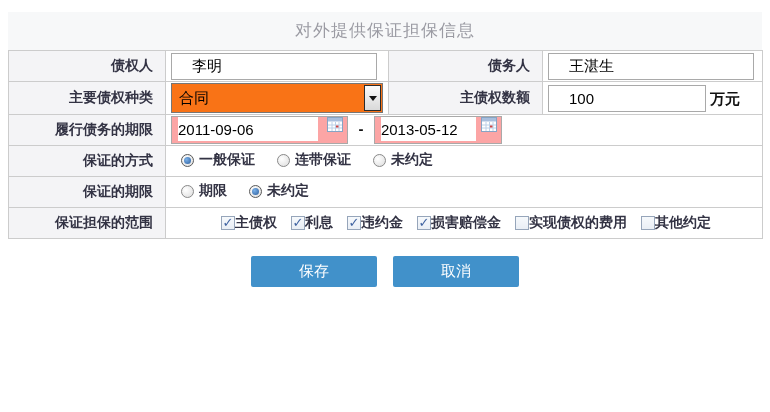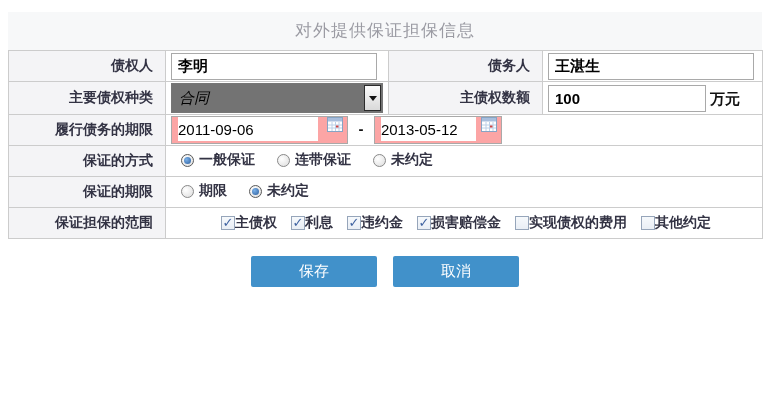--- a/index.html
+++ b/index.html
@@ -44,31 +44,31 @@
     width:754px; margin:0 8px; border-collapse:collapse; table-layout:fixed;
   }
   .form-table td { border:1px solid #ccc; height:31px; vertical-align:middle; }
   td.lbl {
     background:#f4f4f6; text-align:right; padding-right:12px;
     font-size:14px; font-weight:bold; color:#333344;
   }
   td.fld { background:#fff; padding-left:5px; }
 
   input.txt {
-    height:27px; border:1px solid #a9a9a9; padding:2px 6px; font-size:15px;
-    color:#000; font-family:inherit; width:206px; outline:none;font-weight:bold;
+    height:27px; border:1px solid #a9a9a9; padding:2px 20px; font-size:15px;
+    color:#000; font-family:inherit; width:206px; outline:none;
   }
   input.amount { width:158px; }
   .unit { font-size:15px; font-weight:bold; color:#111; margin-left:4px; }
 
   
   .select {
-    width:212px; height:30px; border:1px solid #767676; background:#737373;
+    width:212px; height:30px; border:1px solid #767676; background:#f97316;
     display:inline-flex; align-items:center; justify-content:space-between;
-    padding-left:7px; cursor:pointer;font-style:italic;
+    padding-left:7px; cursor:pointer;
   }
   .select-value { font-size:15px; color:#000; }
   .select-btn {
     width:17px; height:26px; margin-right:1px; border:1px solid #2b2b2b;
     background:linear-gradient(#fbfbfb,#d9d9d9);
     display:inline-flex; align-items:center; justify-content:center; flex:0 0 auto;
   }
   .select-btn .arrow {
     width:0; height:0; border-left:4px solid transparent; border-right:4px solid transparent;
     border-top:5px solid #111;

